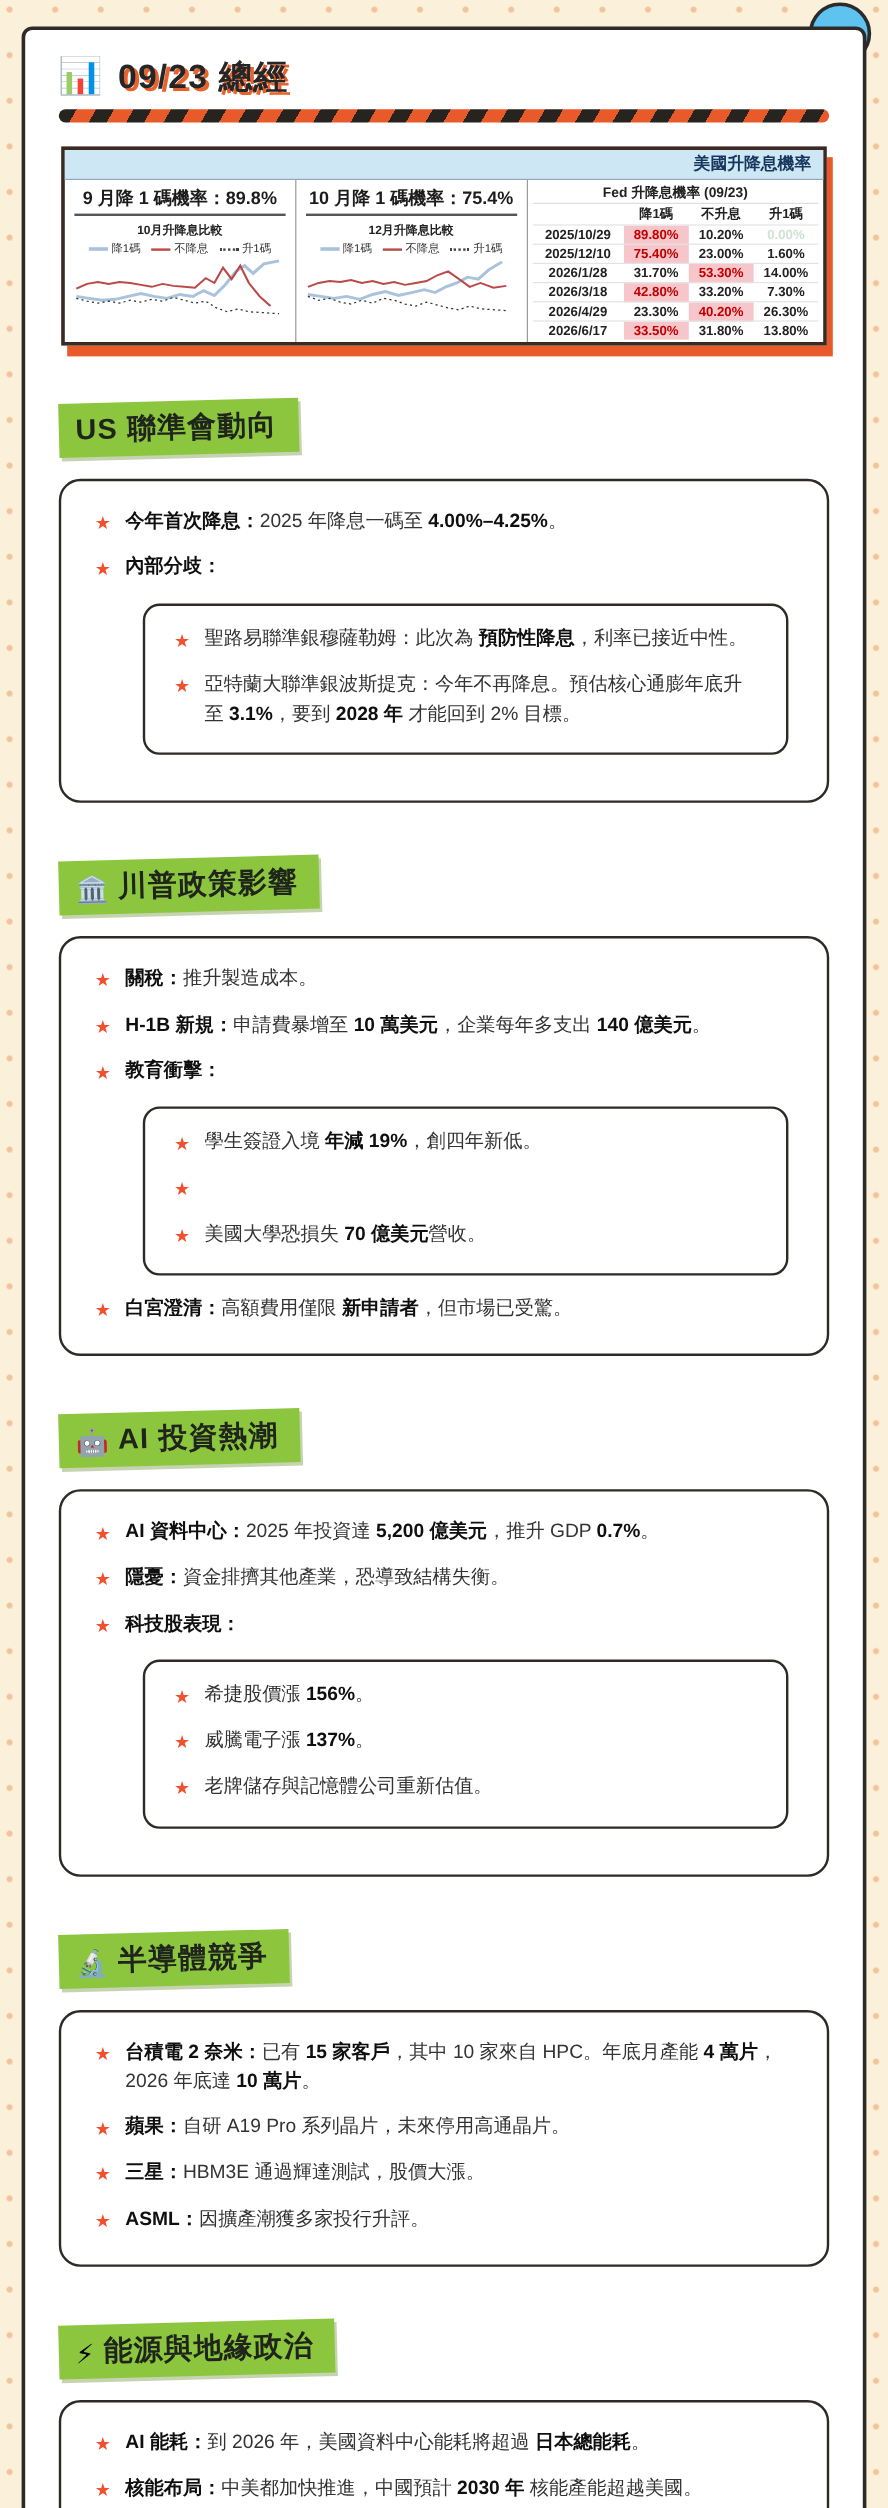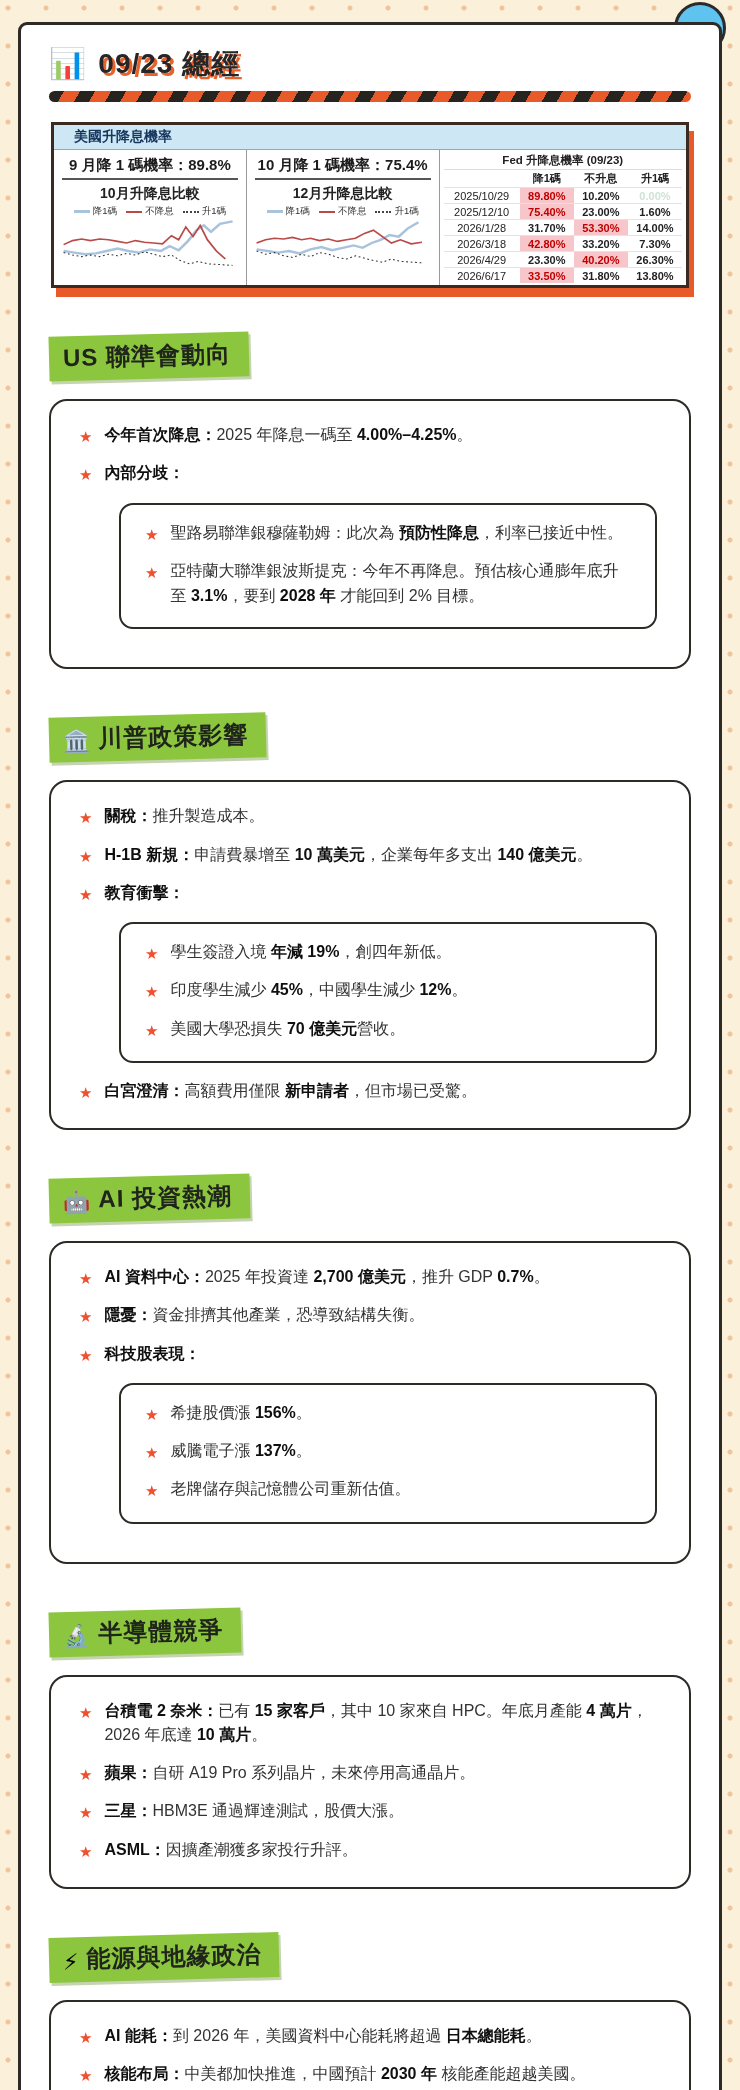--- a/index.html
+++ b/index.html
@@ -34,43 +34,43 @@
     background:repeating-linear-gradient(120deg,#27241f 0 13px,#e85a2a 13px 27px);
   }
 
   
   .fed-widget{
     margin:20px 2px 16px;background:#fff;border:3px solid #3a2a22;
     box-shadow:5px 9px 0 #e85a2a;
   }
   .fw-header{
     background:#cde7f5;color:#17365d;font-weight:700;font-size:14px;
-    padding:3px 20px;border-bottom:1px solid #8fa9bd;
+    padding:3px 10px;border-bottom:1px solid #8fa9bd;text-align:right;
   }
   .fw-body{display:flex;align-items:stretch;}
   .fw-panel{flex:0 0 30.5%;border-right:1px solid #999;padding:4px 6px 18px;box-sizing:border-box;}
   .fw-title{
     font-size:15px;font-weight:600;text-align:center;color:#1c1c1c;
     border-bottom:2px solid #555;padding-bottom:3px;margin:2px 2px 5px;white-space:nowrap;
   }
-  .fw-sub{text-align:center;font-size:14px;font-weight:700;color:#222;margin-bottom:2px;}
+  .fw-sub{text-align:center;font-size:10px;font-weight:700;color:#222;margin-bottom:2px;}
   .fw-legend{display:flex;justify-content:center;gap:9px;align-items:center;font-size:9.5px;color:#333;margin:2px 0 1px;}
   .lg{display:flex;align-items:center;gap:3px;}
   .lline{display:inline-block;width:16px;height:0;}
   .lline.blue{border-top:3px solid #a9c3dc;}
   .lline.red{border-top:2px solid #b94a48;}
   .lline.dot{border-top:2px dotted #444;}
   svg.chart{display:block;width:100%;height:48px;}
 
   .fw-table-wrap{flex:1 1 39%;padding:2px 4px;box-sizing:border-box;}
   table.fed{width:100%;border-collapse:collapse;font-size:11px;color:#222;}
   table.fed th{font-weight:700;padding:1px 2px;text-align:center;}
   table.fed th.ttl{font-size:11.5px;border-bottom:1px solid #ddd;margin-top:25px;}
   table.fed td{padding:1.5px 3px;text-align:center;border-top:1px solid #e3e3e3;font-weight:600;}
-  table.fed td.date{font-weight:400;white-space:nowrap;}
+  table.fed td.date{font-weight:700;white-space:nowrap;}
   table.fed td.hl{background:#f7c6ca;color:#c00000;}
   table.fed td.faint{color:#cfe3d4;}
 
   
   .section{margin-top:46px;}
   .sec-head{
     display:inline-block;background:#8cc63f;padding:6px 18px 7px 14px;
     transform:rotate(-1.5deg);box-shadow:2px 3px 0 rgba(90,130,30,.35);
   }
   .sec-icon{font-size:22px;margin-right:8px;vertical-align:-2px;}
@@ -246,36 +246,35 @@
             <span class="star">★</span>
             <p class="bt"><b>教育衝擊：</b></p>
           </div>
           <div class="subcard">
             <div class="bullet">
               <span class="star">★</span>
               <p class="bt"><span>學生簽證入境 </span><b>年減 19%</b><span>，創四年新低。</span></p>
             </div>
             <div class="bullet">
               <span class="star">★</span>
-              <p class="bt"><span>印度學生減少 </span><b>45%</b><span>，中國學生減少 </span><b>12%</b><span>。</span></p>
             </div>
             <div class="bullet">
               <span class="star">★</span>
               <p class="bt"><span>美國大學恐損失 </span><b>70 億美元</b><span>營收。</span></p>
             </div>
           </div>
           <div class="bullet">
             <span class="star">★</span>
             <p class="bt"><b>白宮澄清：</b><span>高額費用僅限 </span><b>新申請者</b><span>，但市場已受驚。</span></p>
           </div>
         </div></section>
       <section class="section"><div class="sec-head"><span class="sec-icon">🤖</span><span class="sec-label">AI 投資熱潮</span></div><div class="card">
           <div class="bullet">
             <span class="star">★</span>
-            <p class="bt"><b>AI 資料中心：</b><span>2025 年投資達 </span><b>2,700 億美元</b><span>，推升 GDP </span><b>0.7%</b><span>。</span></p>
+            <p class="bt"><b>AI 資料中心：</b><span>2025 年投資達 </span><b>5,200 億美元</b><span>，推升 GDP </span><b>0.7%</b><span>。</span></p>
           </div>
           <div class="bullet">
             <span class="star">★</span>
             <p class="bt"><b>隱憂：</b><span>資金排擠其他產業，恐導致結構失衡。</span></p>
           </div>
           <div class="bullet">
             <span class="star">★</span>
             <p class="bt"><b>科技股表現：</b></p>
           </div>
           <div class="subcard">

